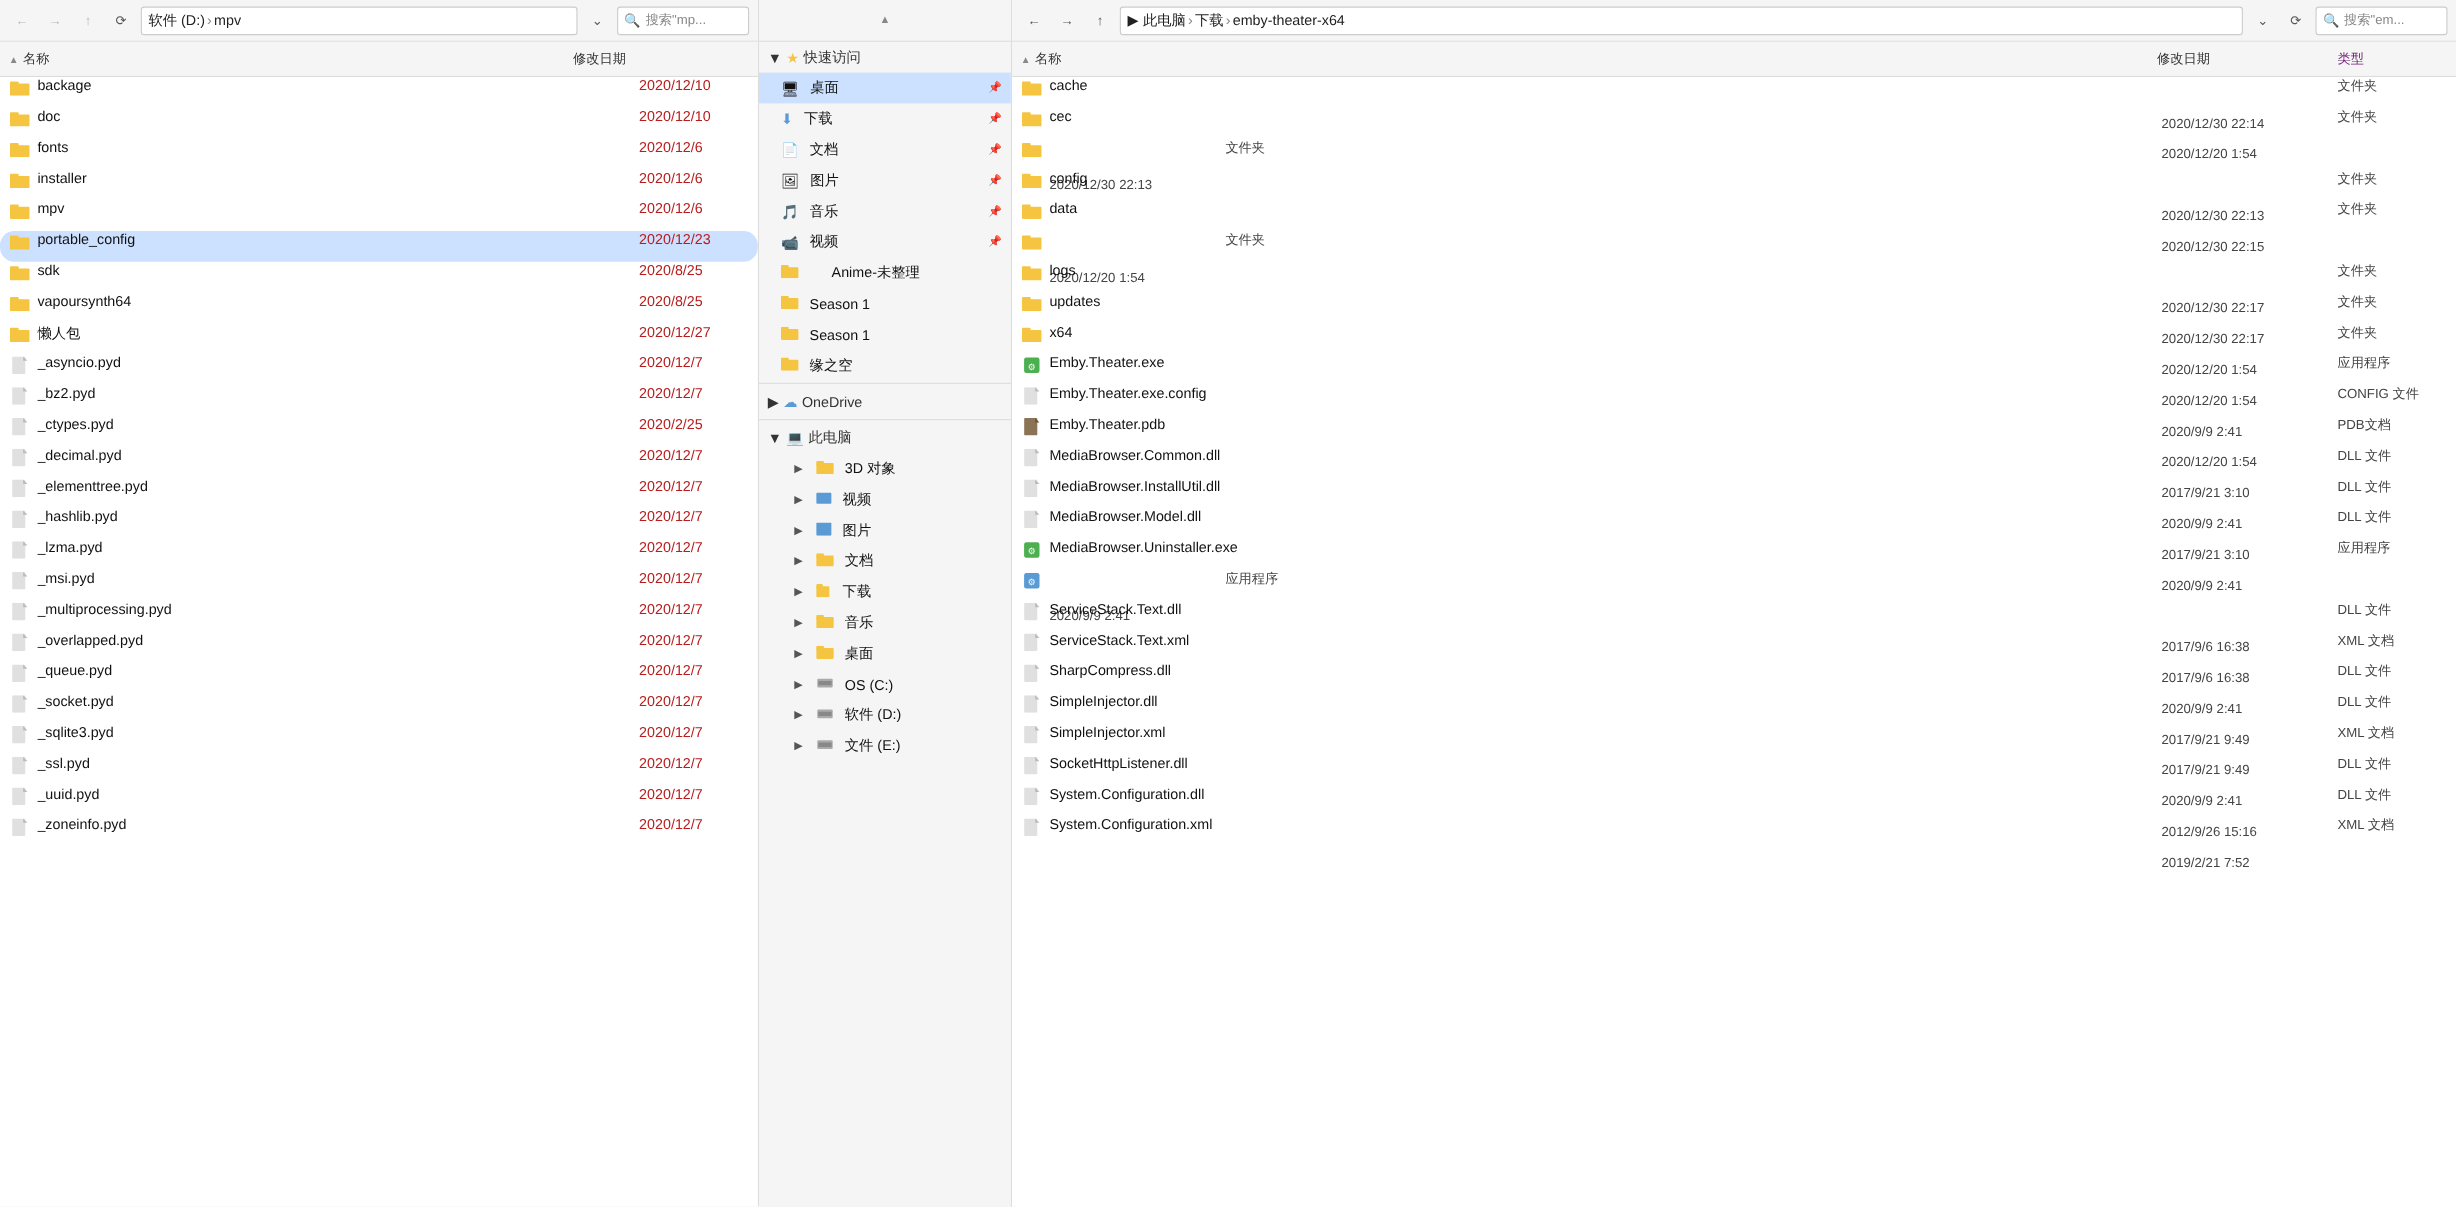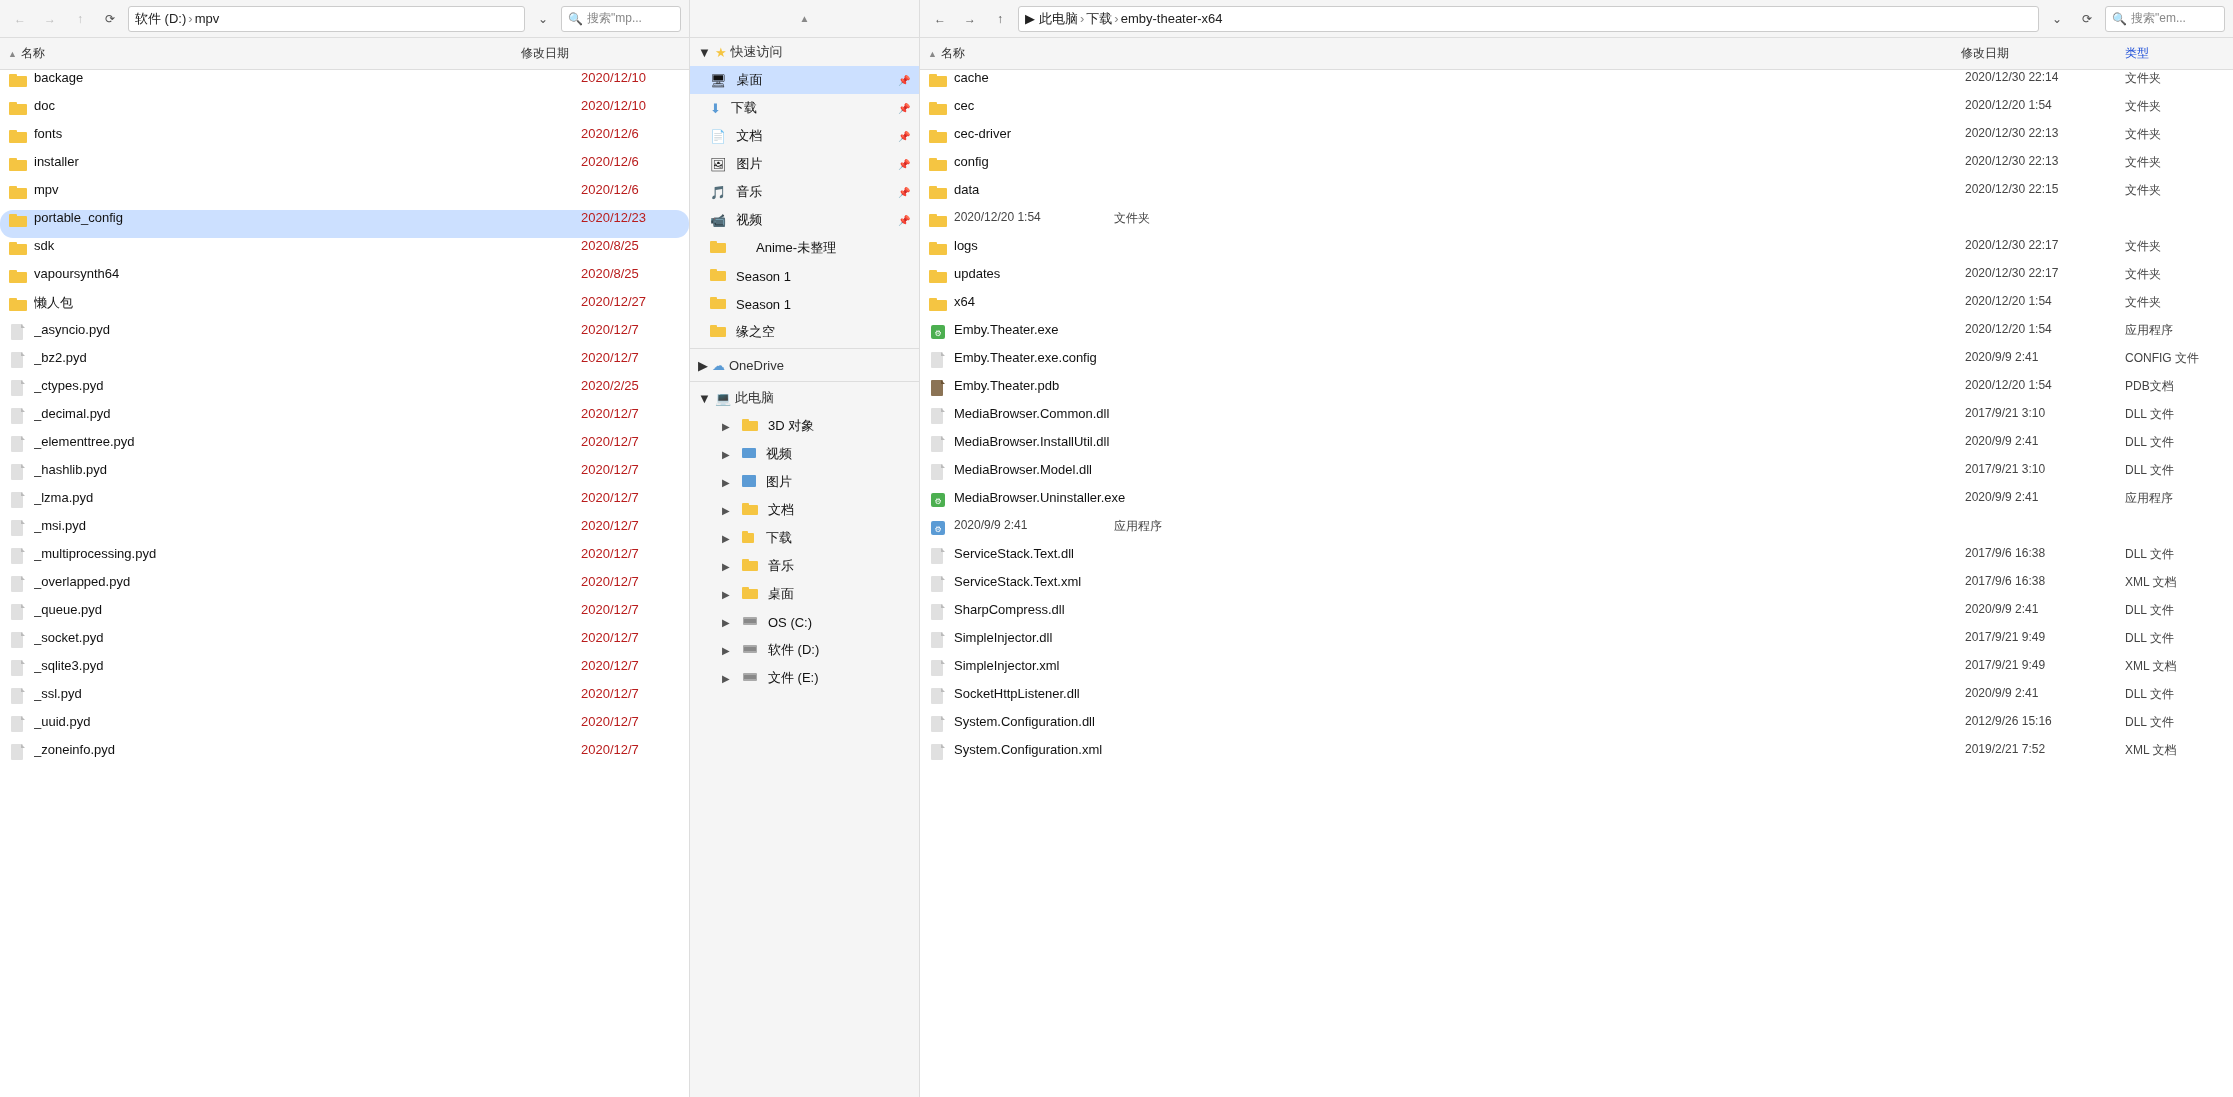--- a/index.html
+++ b/index.html
@@ -112,21 +112,21 @@
     .col-header-date {
       width: 160px;
       font-size: 12px;
       color: #333;
       font-weight: 500;
     }
 
     .col-header-type {
       width: 100px;
       font-size: 12px;
-      color: #1d4ed8;
+      color: #701a75;
       font-weight: 500;
     }
 
     .sort-arrow {
       font-size: 9px;
       color: #888;
     }
 
     
     .file-list {
@@ -173,20 +173,21 @@
       font-size: 13px;
       color: #b91c1c;
       white-space: nowrap;
     }
 
     .file-date-right {
       width: 160px;
       font-size: 12px;
       color: #444;
       white-space: nowrap;
+      margin-top: 35px;
     }
 
     .file-type {
       width: 100px;
       font-size: 12px;
       color: #444;
       white-space: nowrap;
     }
 
     .tree-header {
@@ -771,21 +772,20 @@
         <span class="file-date-right">2020/12/20 1:54</span>
         <span class="file-type">文件夹</span>
       </div>
       <div class="file-row">
         <span class="file-icon">
           <svg width="18" height="14" viewBox="0 0 18 14">
             <rect x="0" y="3" width="18" height="11" rx="1" fill="#f5c542"></rect>
             <rect x="0" y="1" width="8" height="4" rx="1" fill="#f5c542"></rect>
           </svg>
         </span>
-        <span class="file-name">cec-driver</span>
         <span class="file-date-right">2020/12/30 22:13</span>
         <span class="file-type">文件夹</span>
       </div>
       <div class="file-row">
         <span class="file-icon">
           <svg width="18" height="14" viewBox="0 0 18 14">
             <rect x="0" y="3" width="18" height="11" rx="1" fill="#f5c542"></rect>
             <rect x="0" y="1" width="8" height="4" rx="1" fill="#f5c542"></rect>
           </svg>
         </span>

